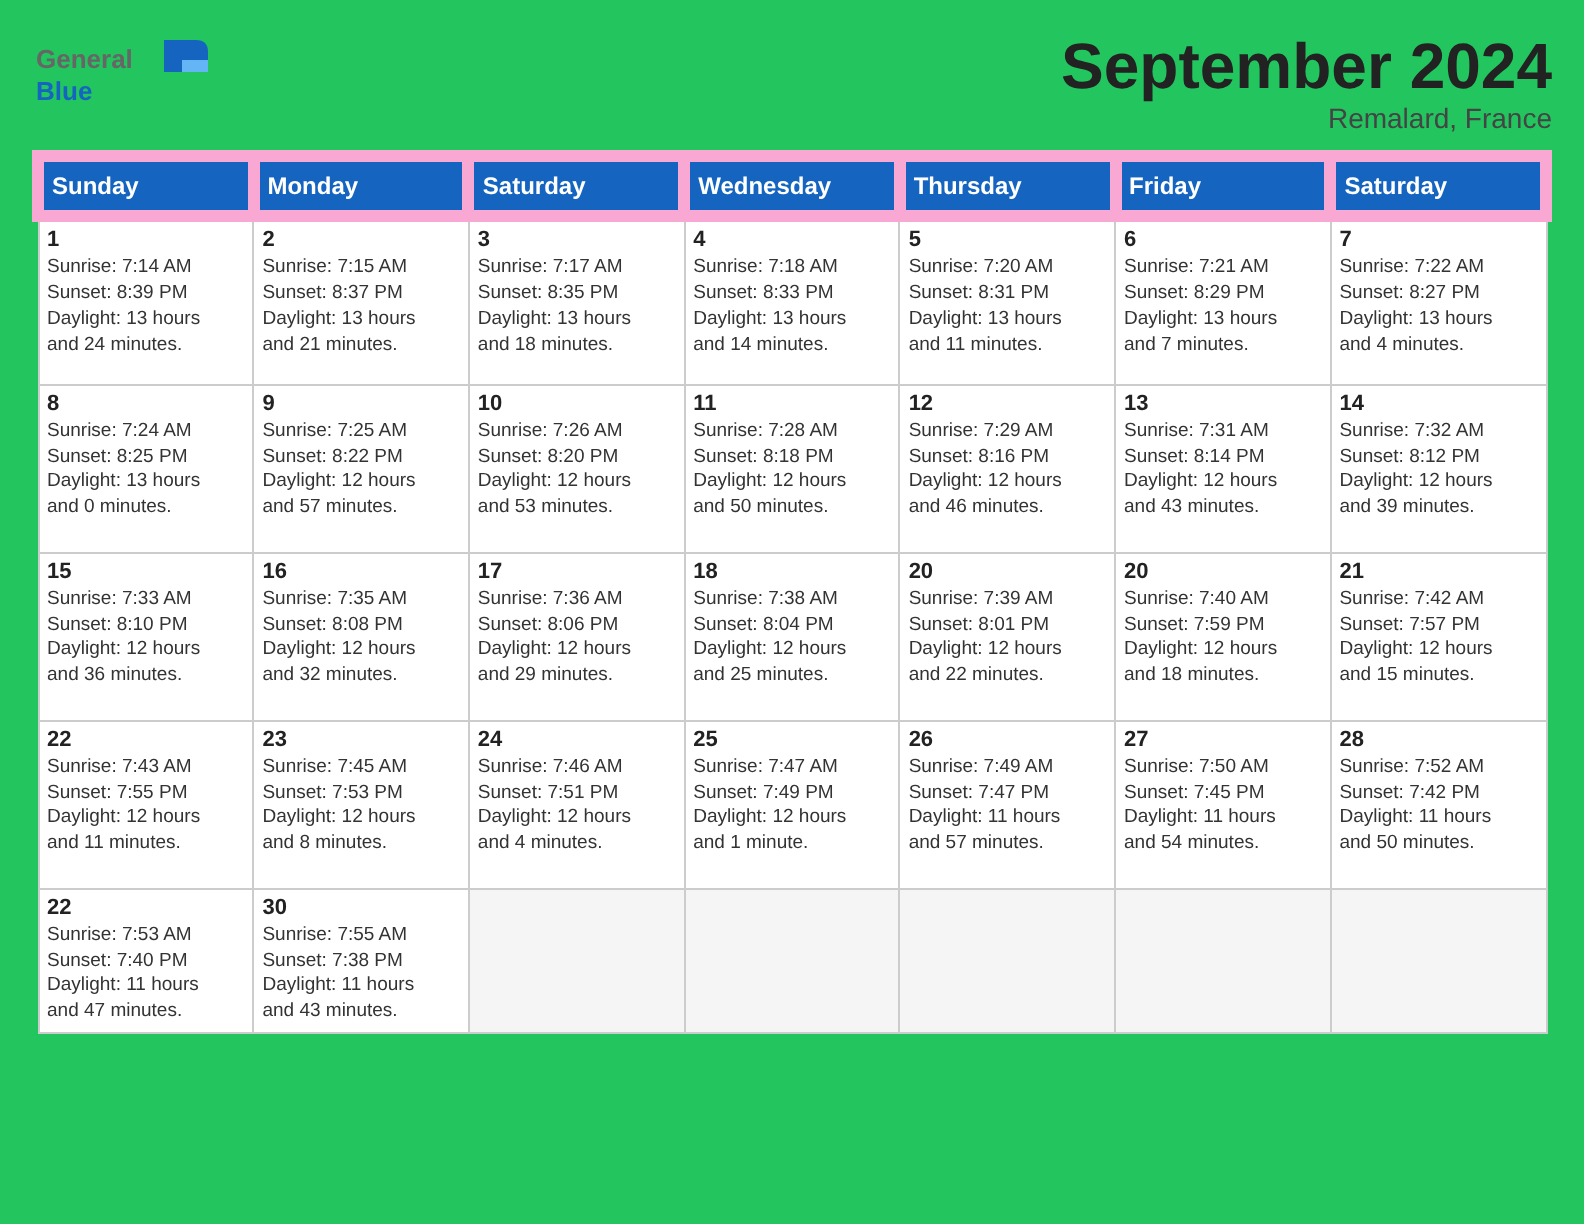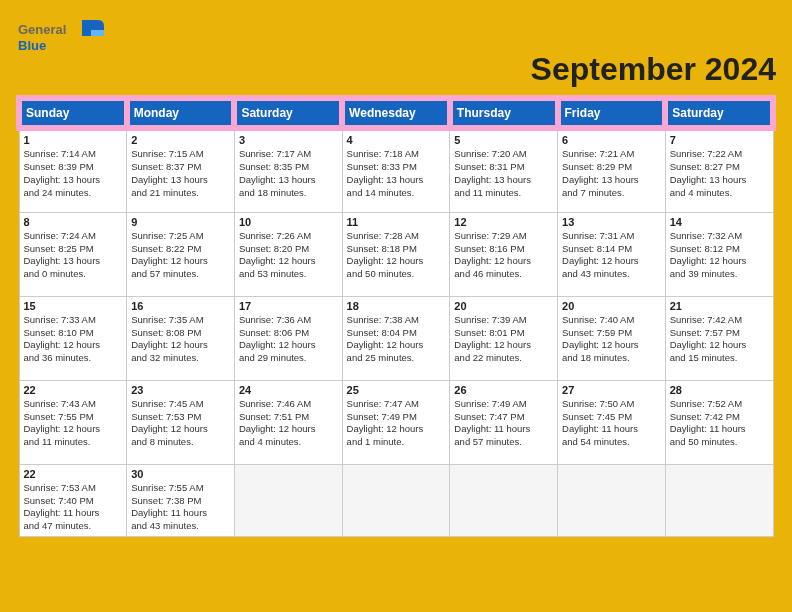--- a/index.html
+++ b/index.html
@@ -7,41 +7,40 @@
       font-family: Arial, sans-serif;
       background: #fff;
       width: 792px;
       height: 612px;
       overflow: hidden;
     }
     .page {
       width: 792px;
       height: 612px;
       padding: 16px 16px 10px 16px;
-      background: #eab308;
+      background: #22c55e;
     }
     .header-row {
       display: flex;
       align-items: flex-start;
       justify-content: space-between;
       margin-bottom: 8px;
     }
     .logo-area {
       display: flex;
       align-items: center;
     }
     .title-area {
       text-align: right;
     }
     .month-title {
       font-size: 32px;
       font-weight: bold;
       color: #222;
       line-height: 1.1;
-      margin-top: 36px;
     }
     .location-title {
       font-size: 14px;
       color: #444;
     }
     .calendar {
       width: 100%;
       border-collapse: collapse;
       table-layout: fixed;
     }
@@ -93,20 +92,21 @@
           <text x="2" y="18" font-family="Arial" font-size="13" font-weight="bold" fill="#666">General</text>
           <path d="M72 4 L82 4 Q88 4 88 10 L88 14 Q88 20 82 20 L72 20 Z" fill="#1565c0"></path>
           <path d="M72 4 L72 20 L66 20 L66 4 Z" fill="#1565c0"></path>
           <path d="M75 14 L88 14 L88 20 L75 20 Z" fill="#64b5f6"></path>
           <text x="2" y="34" font-family="Arial" font-size="13" font-weight="bold" fill="#1565c0">Blue</text>
         </svg>
       </div>
     </div>
     <div class="title-area">
       <div class="month-title">September 2024</div>
+      <div class="location-title">Remalard, France</div>
     </div>
   </div>
 
   <table class="calendar">
     <thead>
       <tr>
       <th>Sunday</th>
           <th>Monday</th>
           <th>Saturday</th>
           <th>Wednesday</th>

